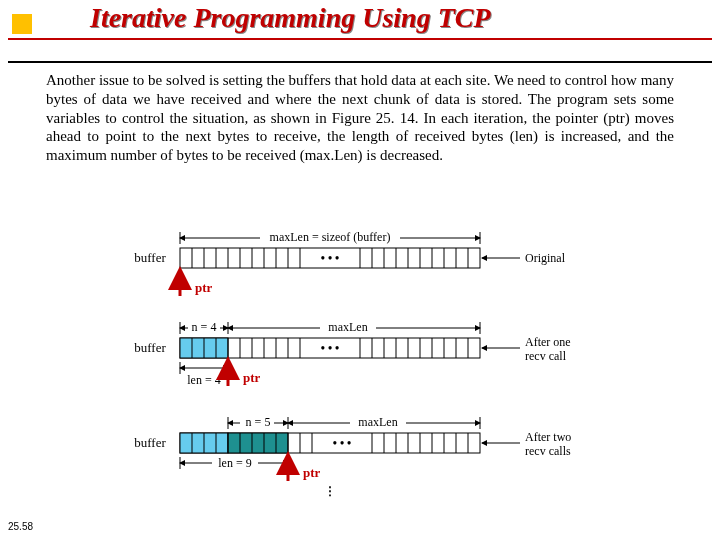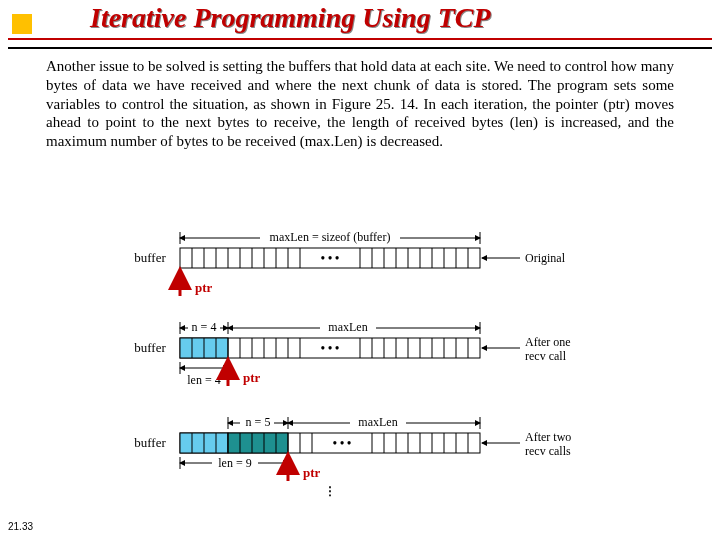--- a/index.html
+++ b/index.html
@@ -6,21 +6,21 @@
   body {
     width: 720px;
     height: 540px;
     background: #fff;
     font-family: "Times New Roman", Times, serif;
     position: relative;
     overflow: hidden;
   }
   .title-bar {
     position: relative;
-    height: 49px;
+    height: 63px;
     border-bottom: 2px solid #000;
     margin: 0 8px;
   }
   .title-sq {
     position: absolute;
     left: 4px;
     top: 14px;
     width: 20px;
     height: 20px;
     background: #ffc000;
@@ -79,21 +79,21 @@
 <body>
 
 <div class="title-bar">
   <div class="title-sq"></div>
   <div class="title-line-red"></div>
   <div class="title-text">Iterative Programming Using TCP</div>
 </div>
 
 <p class="body-text">Another issue to be solved is setting the buffers that hold data at each site. We need to control how many bytes of data we have received and where the next chunk of data is stored. The program sets some variables to control the situation, as shown in Figure 25. 14. In each iteration, the pointer (ptr) moves ahead to point to the next bytes to receive, the length of received bytes (len) is increased, and the maximum number of bytes to be received (max.Len) is decreased.</p>
 
-<div class="page-num">21.33</div>
+<div class="page-num">25.58</div>
 
 <svg class="diagram" viewBox="0 0 480 300">
   <defs>
     <marker id="arr" markerWidth="6" markerHeight="6" refX="5" refY="3" orient="auto">
       <path d="M0,0 L6,3 L0,6 Z" fill="#000"></path>
     </marker>
     <marker id="arrL" markerWidth="6" markerHeight="6" refX="1" refY="3" orient="auto">
       <path d="M6,0 L0,3 L6,6 Z" fill="#000"></path>
     </marker>
     <marker id="arrR" markerWidth="8" markerHeight="8" refX="6" refY="4" orient="auto">

